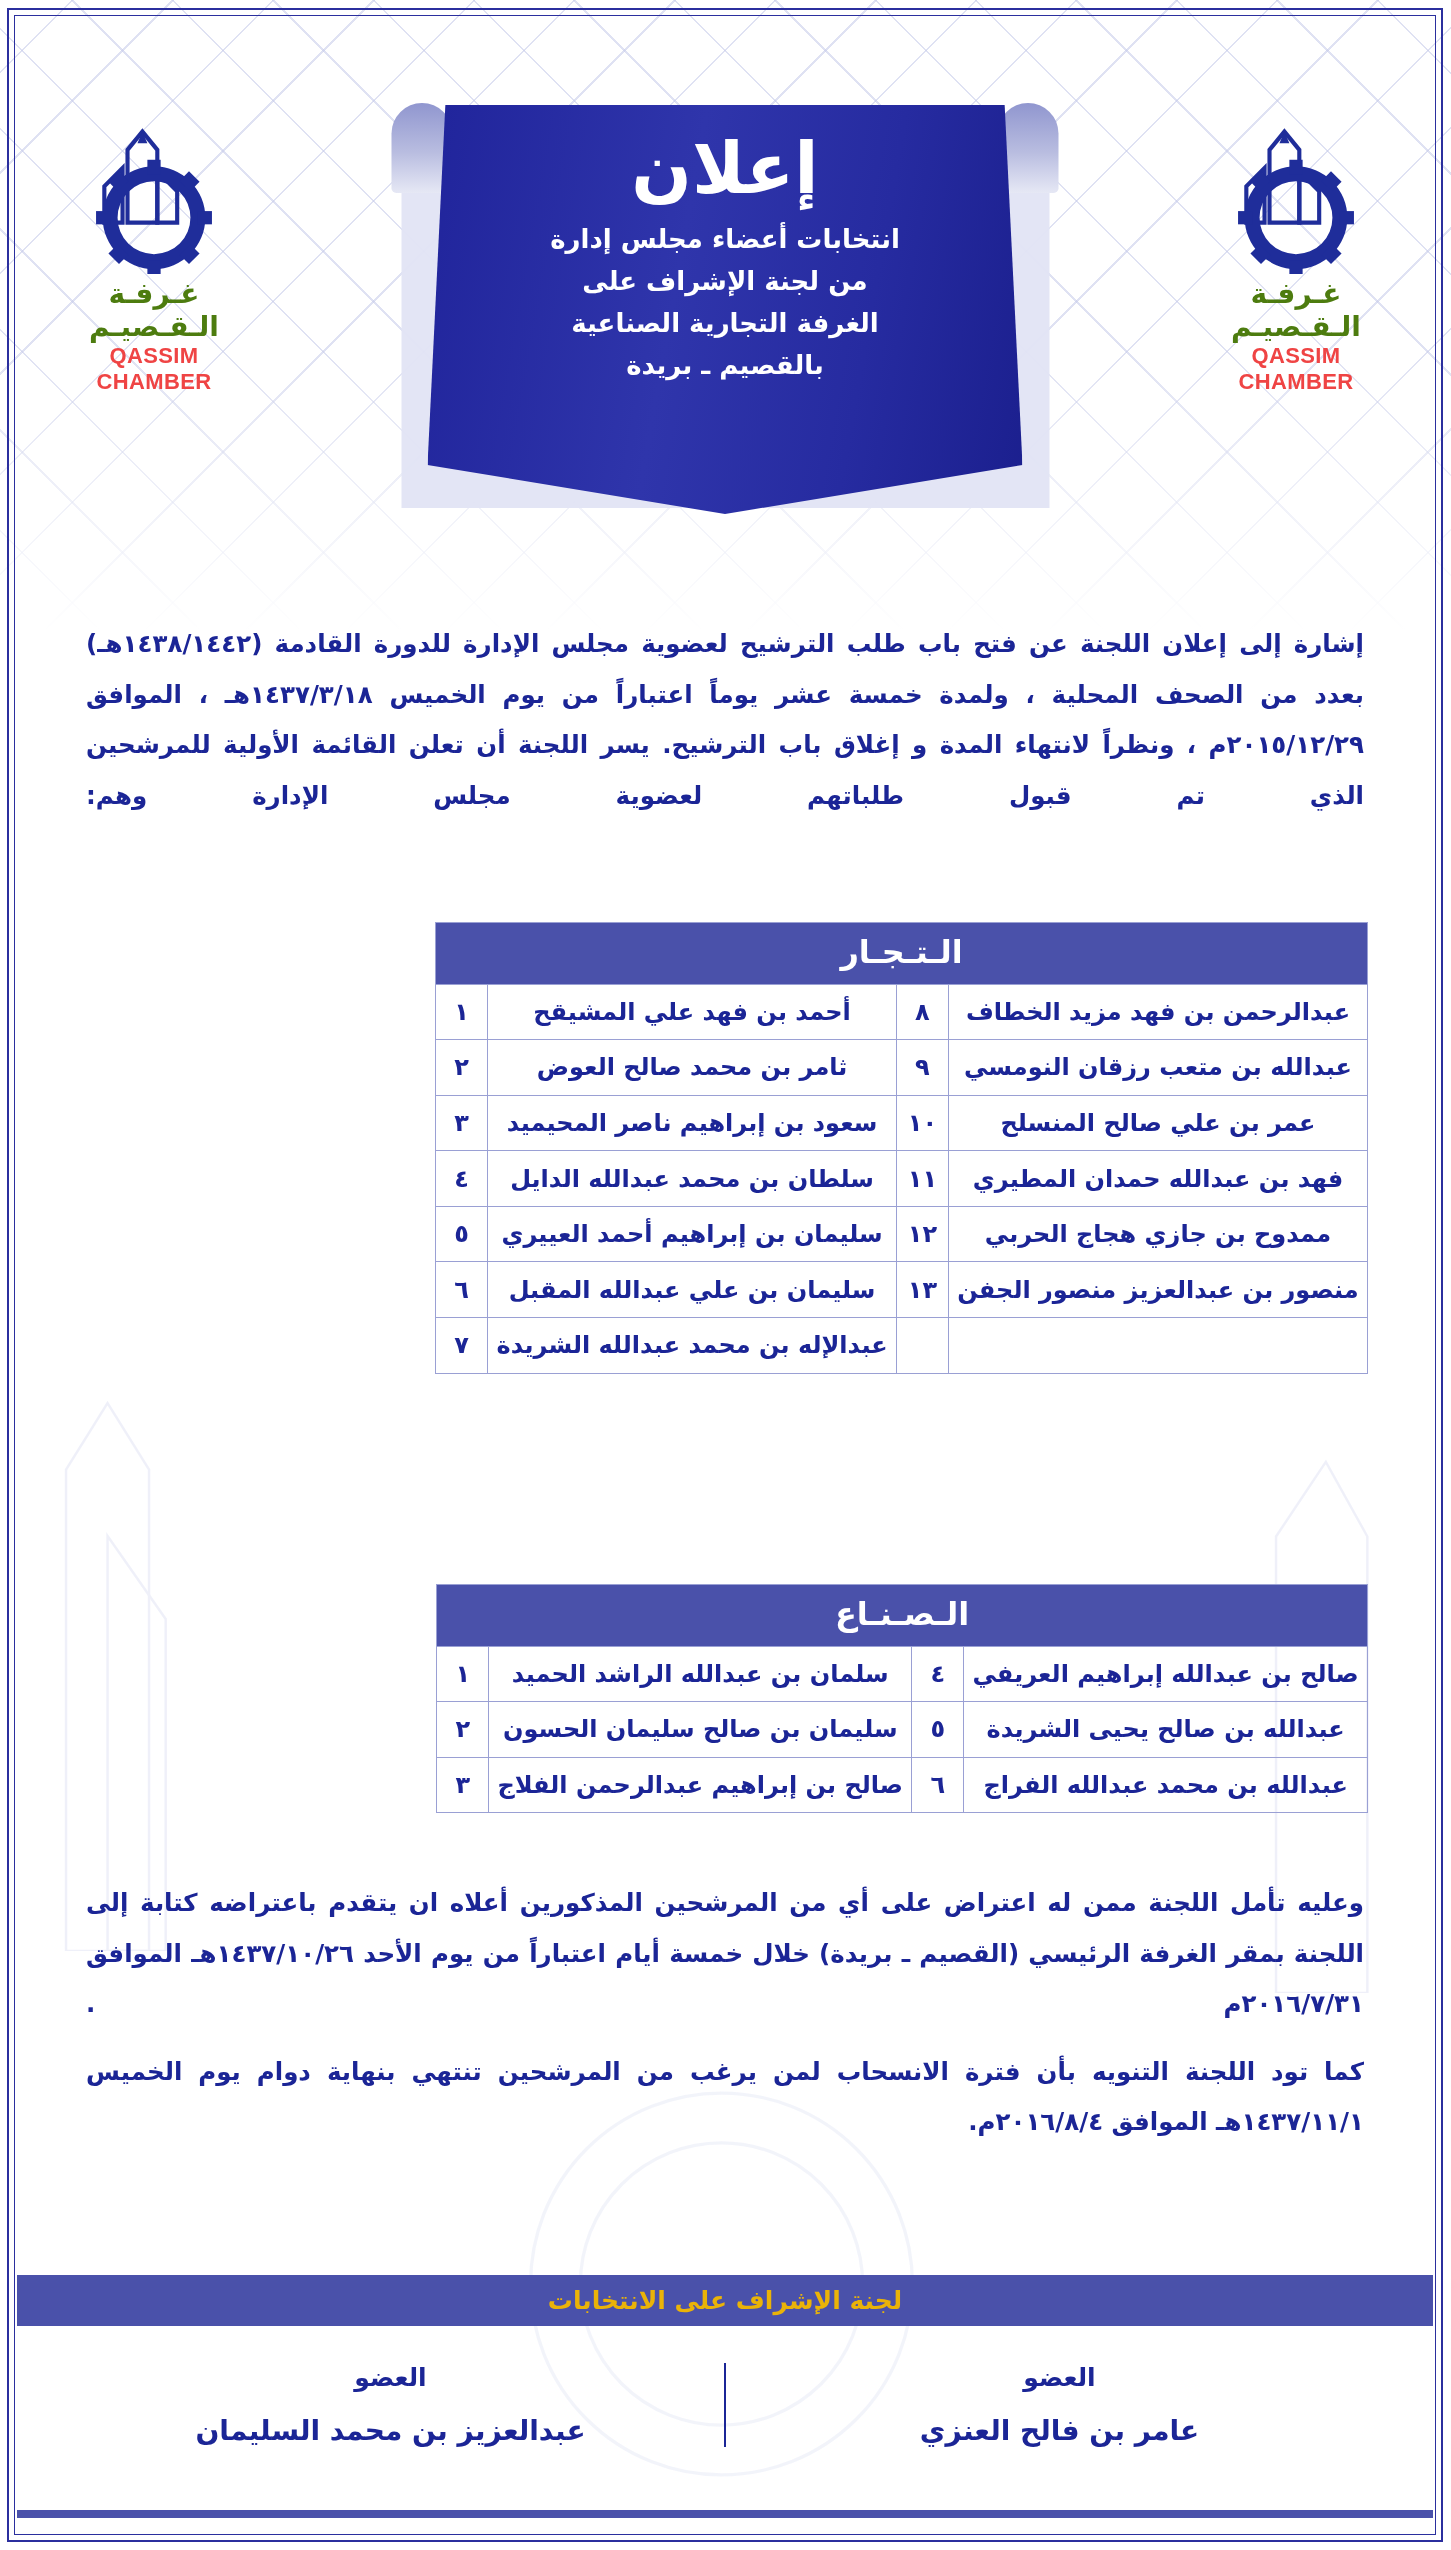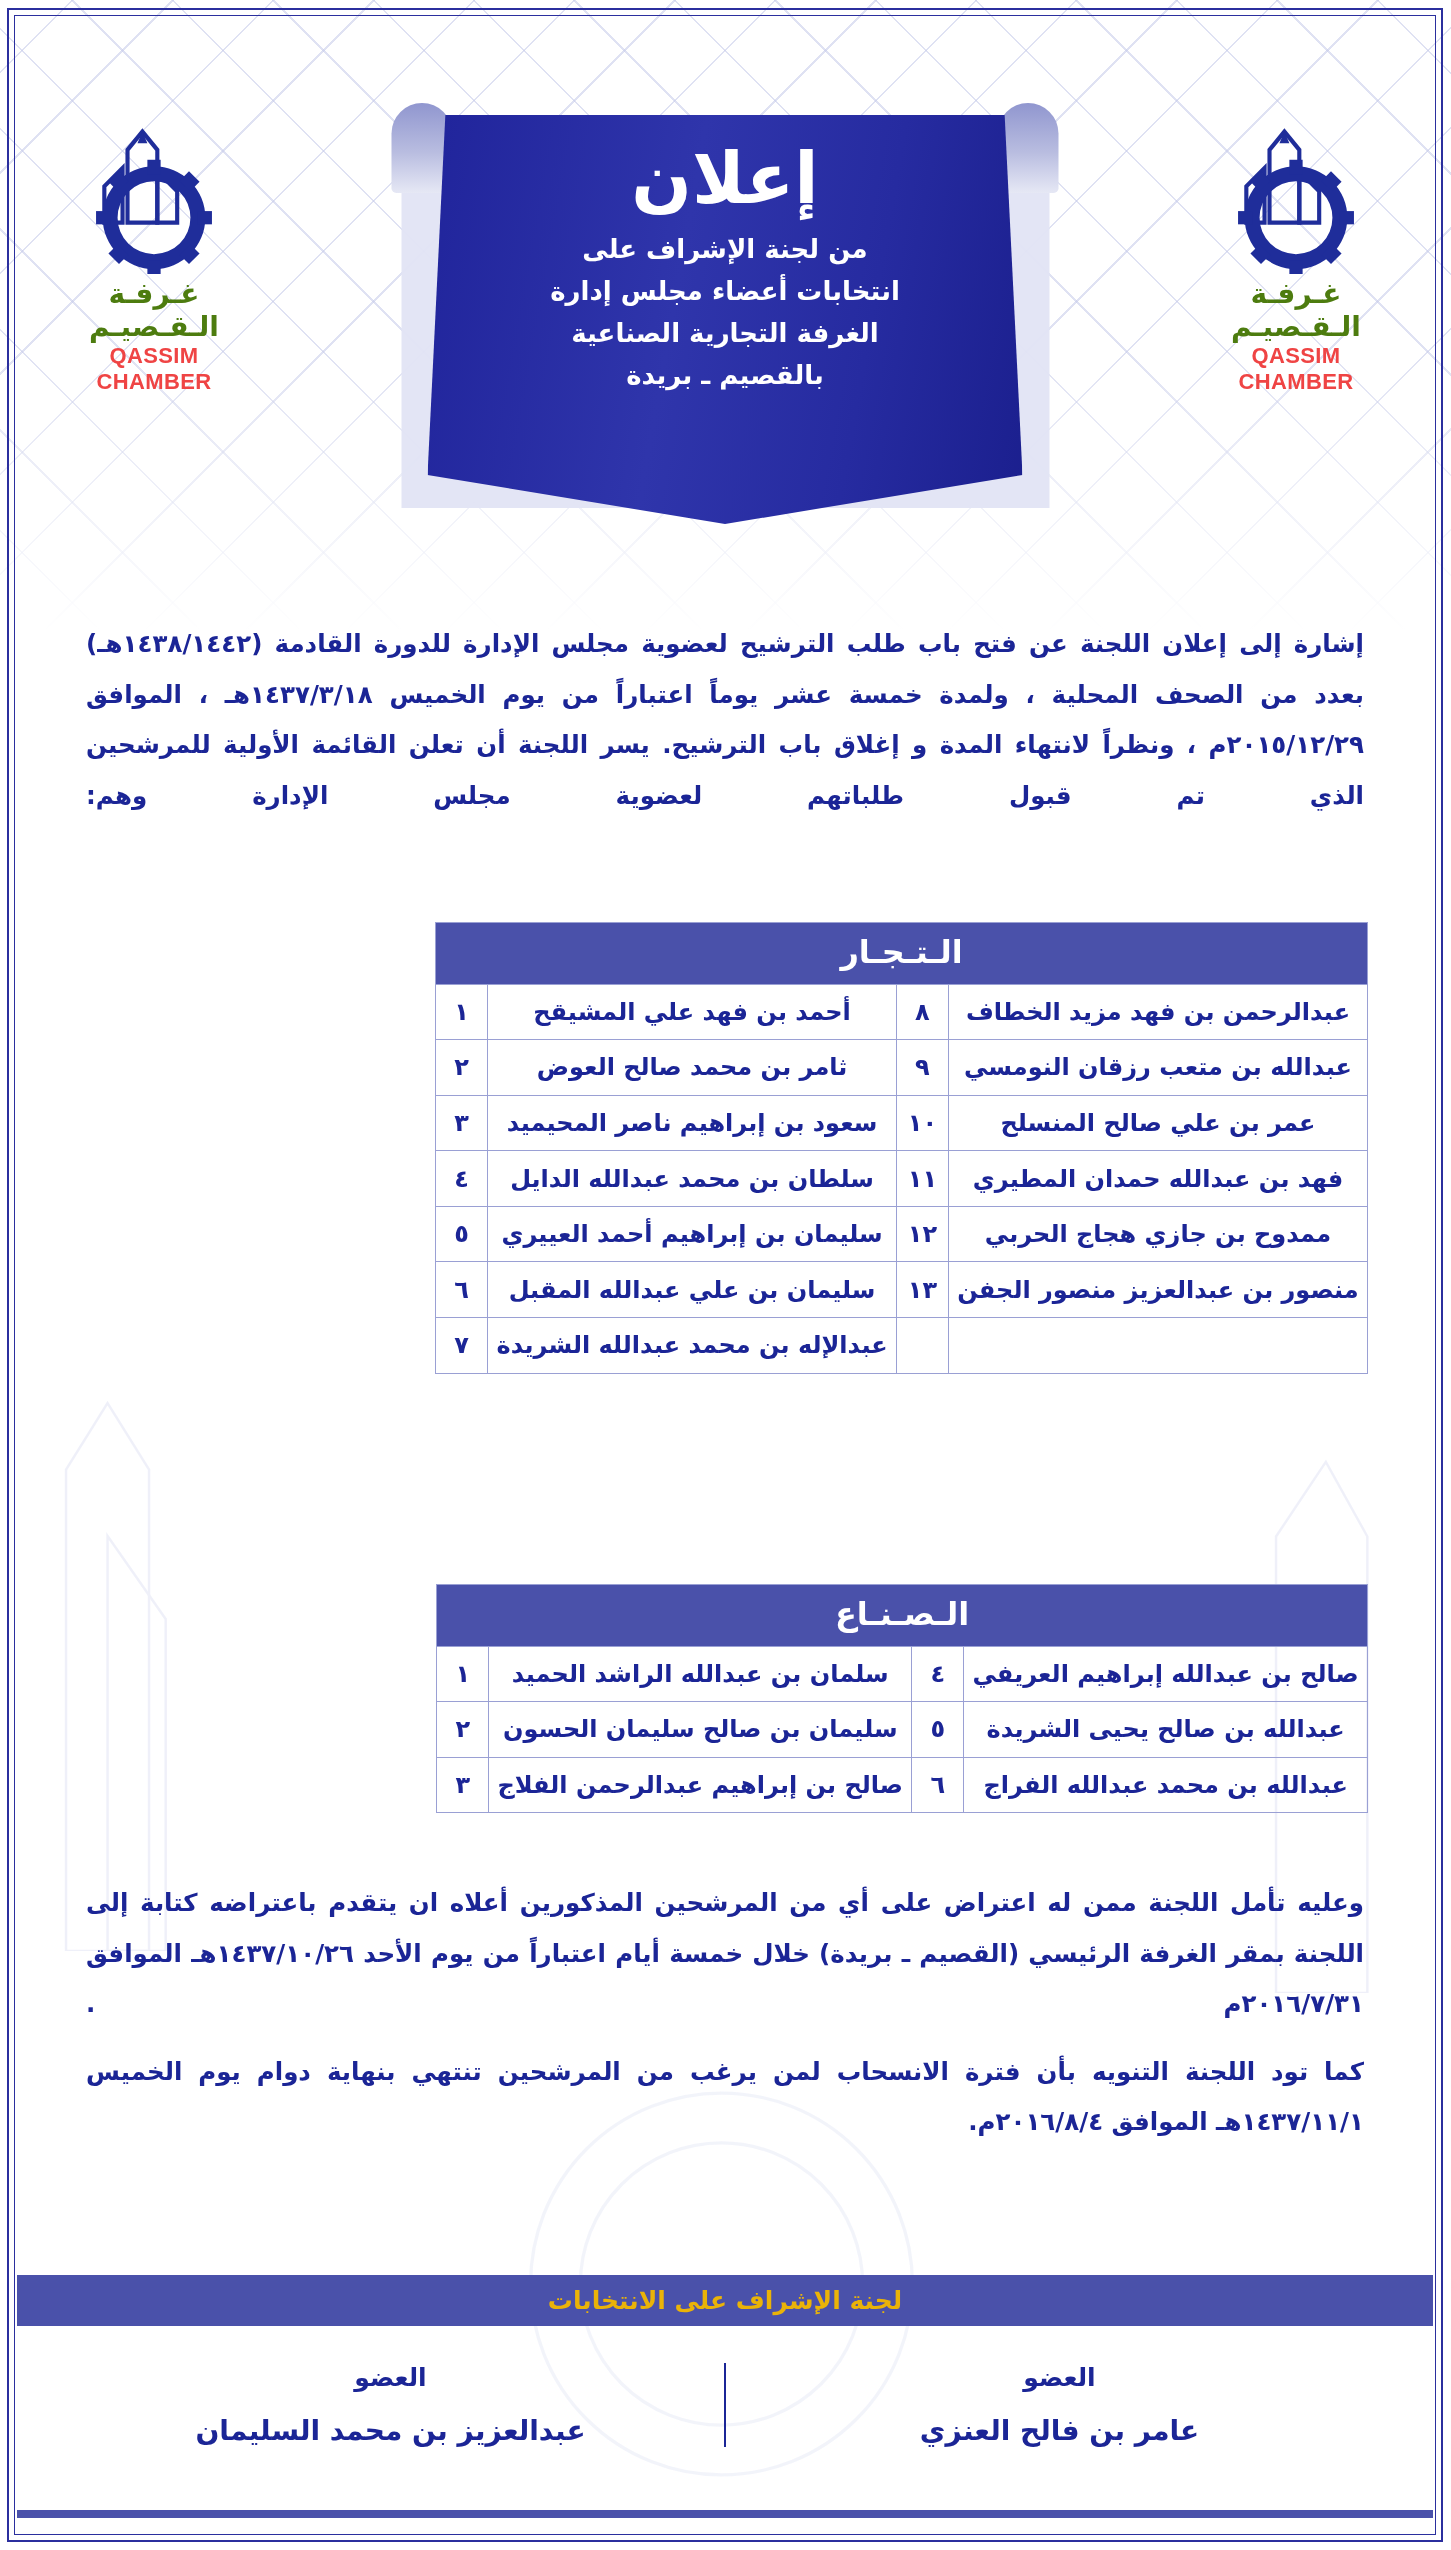--- a/index.html
+++ b/index.html
@@ -106,21 +106,21 @@
     width: 61px;
     height: 90px;
     background: linear-gradient(to bottom, #9096cf 0%, #b9bde0 55%, #e6e8f5 100%);
     border-radius: 32px 32px 5px 5px;
   }
   .ribbon-curl-l { left: 40px; }
   .ribbon-curl-r { right: 40px; }
   .ribbon-body {
     position: absolute;
     left: 76px;
-    top: 40px;
+    top: 30px;
     width: 595px;
     height: 409px;
     background: linear-gradient(100deg, #20249b 0%, #2f35ab 42%, #262bA0 72%, #1b1f8e 100%);
     clip-path: polygon(3% 0%, 97% 0%, 100% 88%, 50% 100%, 0% 88%);
     color: #ffffff;
     text-align: center;
     box-sizing: border-box;
     padding: 21.6px 40px 0 40px;
   }
   .ribbon-title {
@@ -330,22 +330,22 @@
     <div class="logo-en">QASSIM CHAMBER</div>
   </div>
 
   <div class="ribbon-wrap">
     <div class="ribbon-shadow"></div>
     <div class="ribbon-curl-l"></div>
     <div class="ribbon-curl-r"></div>
     <div class="ribbon-body">
       <div class="ribbon-title">إعلان</div>
       <div class="ribbon-sub">
+        <div>انتخابات أعضاء مجلس إدارة</div>
         <div>من لجنة الإشراف على</div>
-        <div>انتخابات أعضاء مجلس إدارة</div>
         <div>الغرفة التجارية الصناعية</div>
         <div>بالقصيم ـ بريدة</div>
       </div>
     </div>
   </div>
 
   <div class="body-block intro">
     <p>إشارة إلى إعلان اللجنة عن فتح باب طلب الترشيح لعضوية مجلس الإدارة للدورة القادمة (١٤٣٨/١٤٤٢هـ) بعدد من الصحف المحلية ، ولمدة خمسة عشر يوماً اعتباراً من يوم الخميس ١٤٣٧/٣/١٨هـ ، الموافق ٢٠١٥/١٢/٢٩م ، ونظراً لانتهاء المدة و إغلاق باب الترشيح. يسر اللجنة أن تعلن القائمة الأولية للمرشحين الذي تم قبول طلباتهم لعضوية مجلس الإدارة وهم:</p>
   </div>
 

